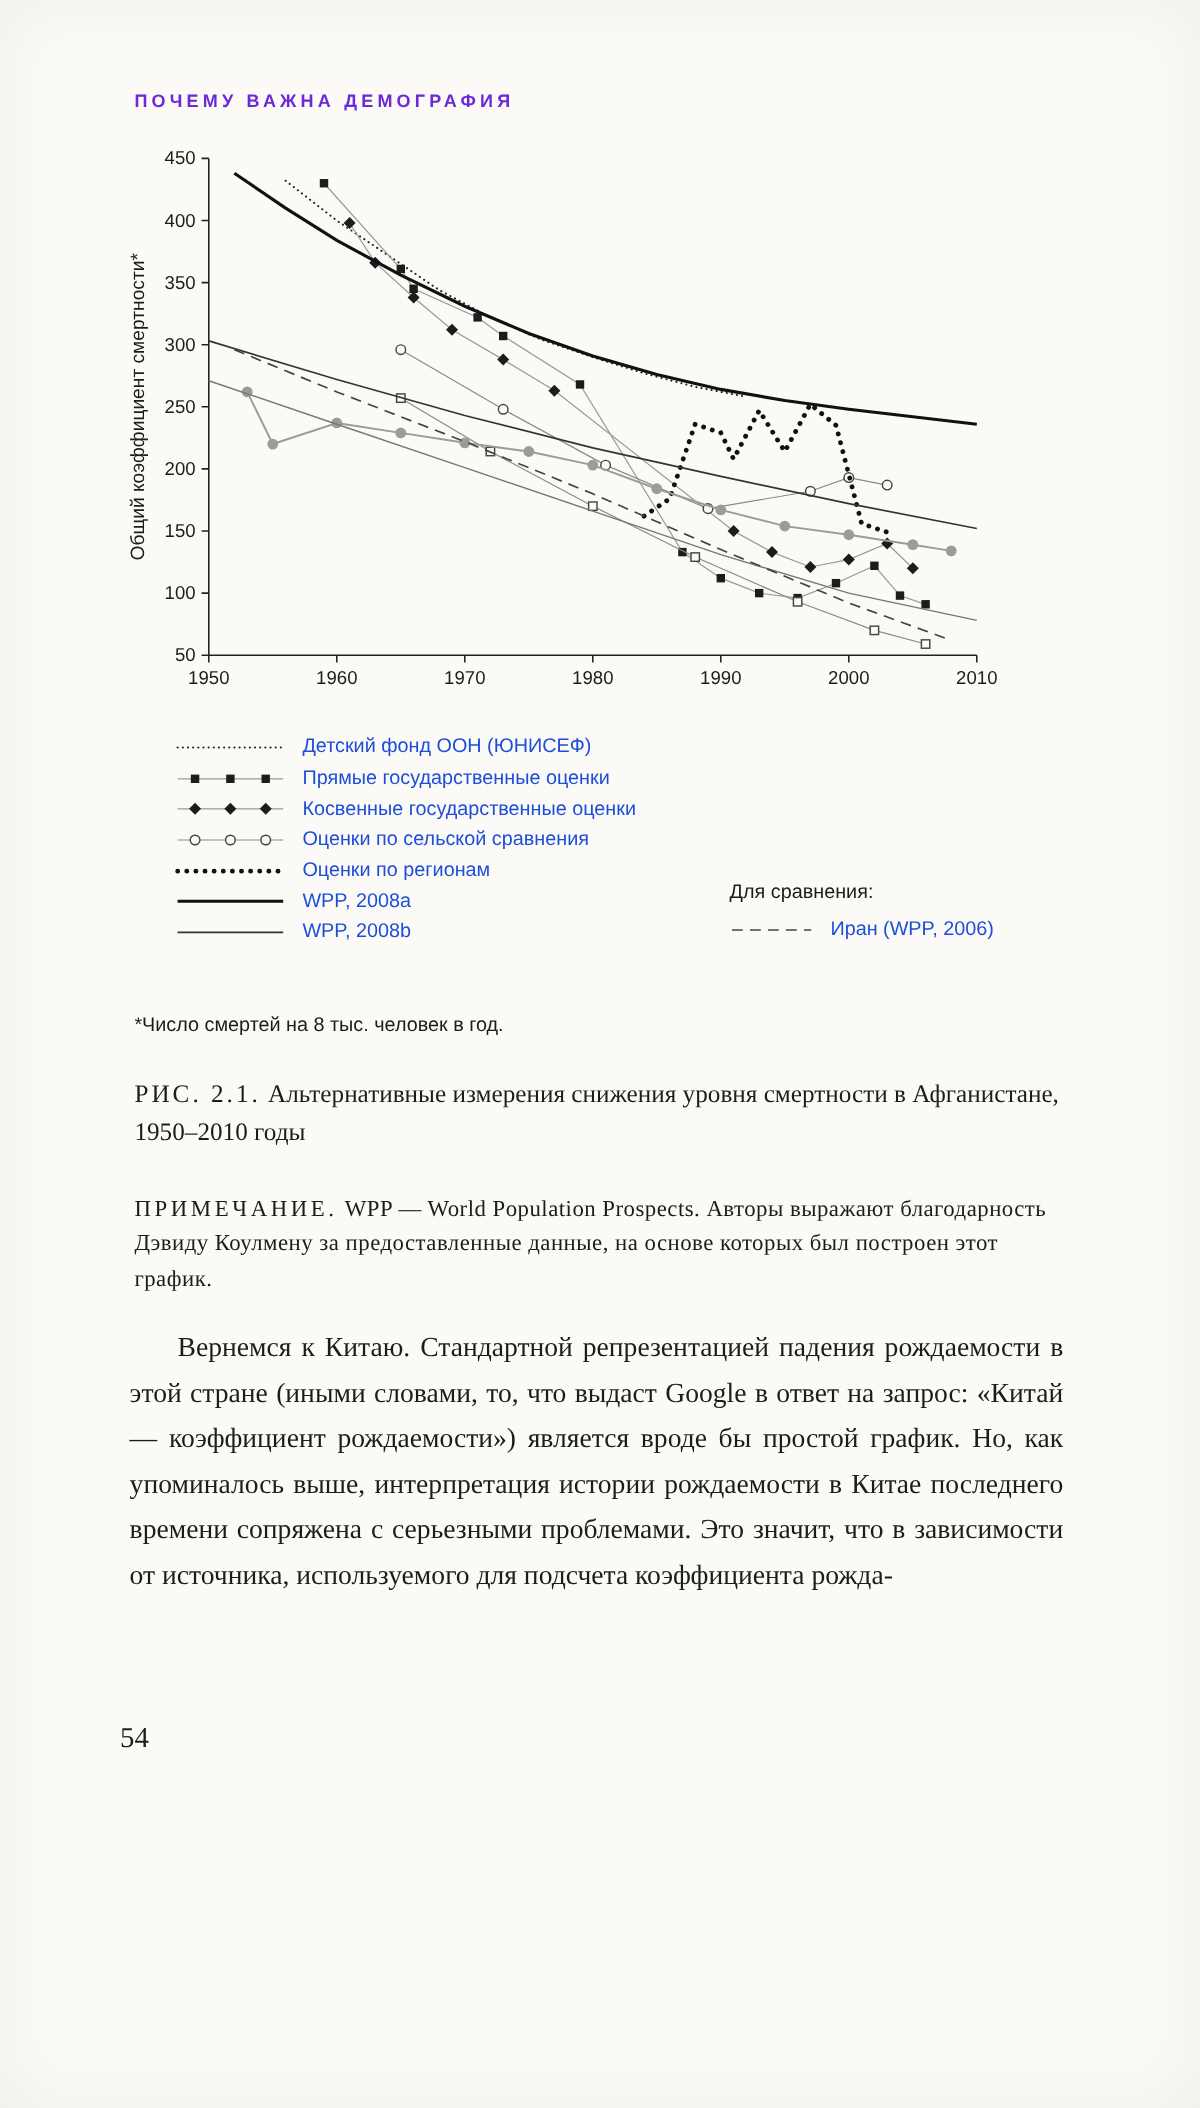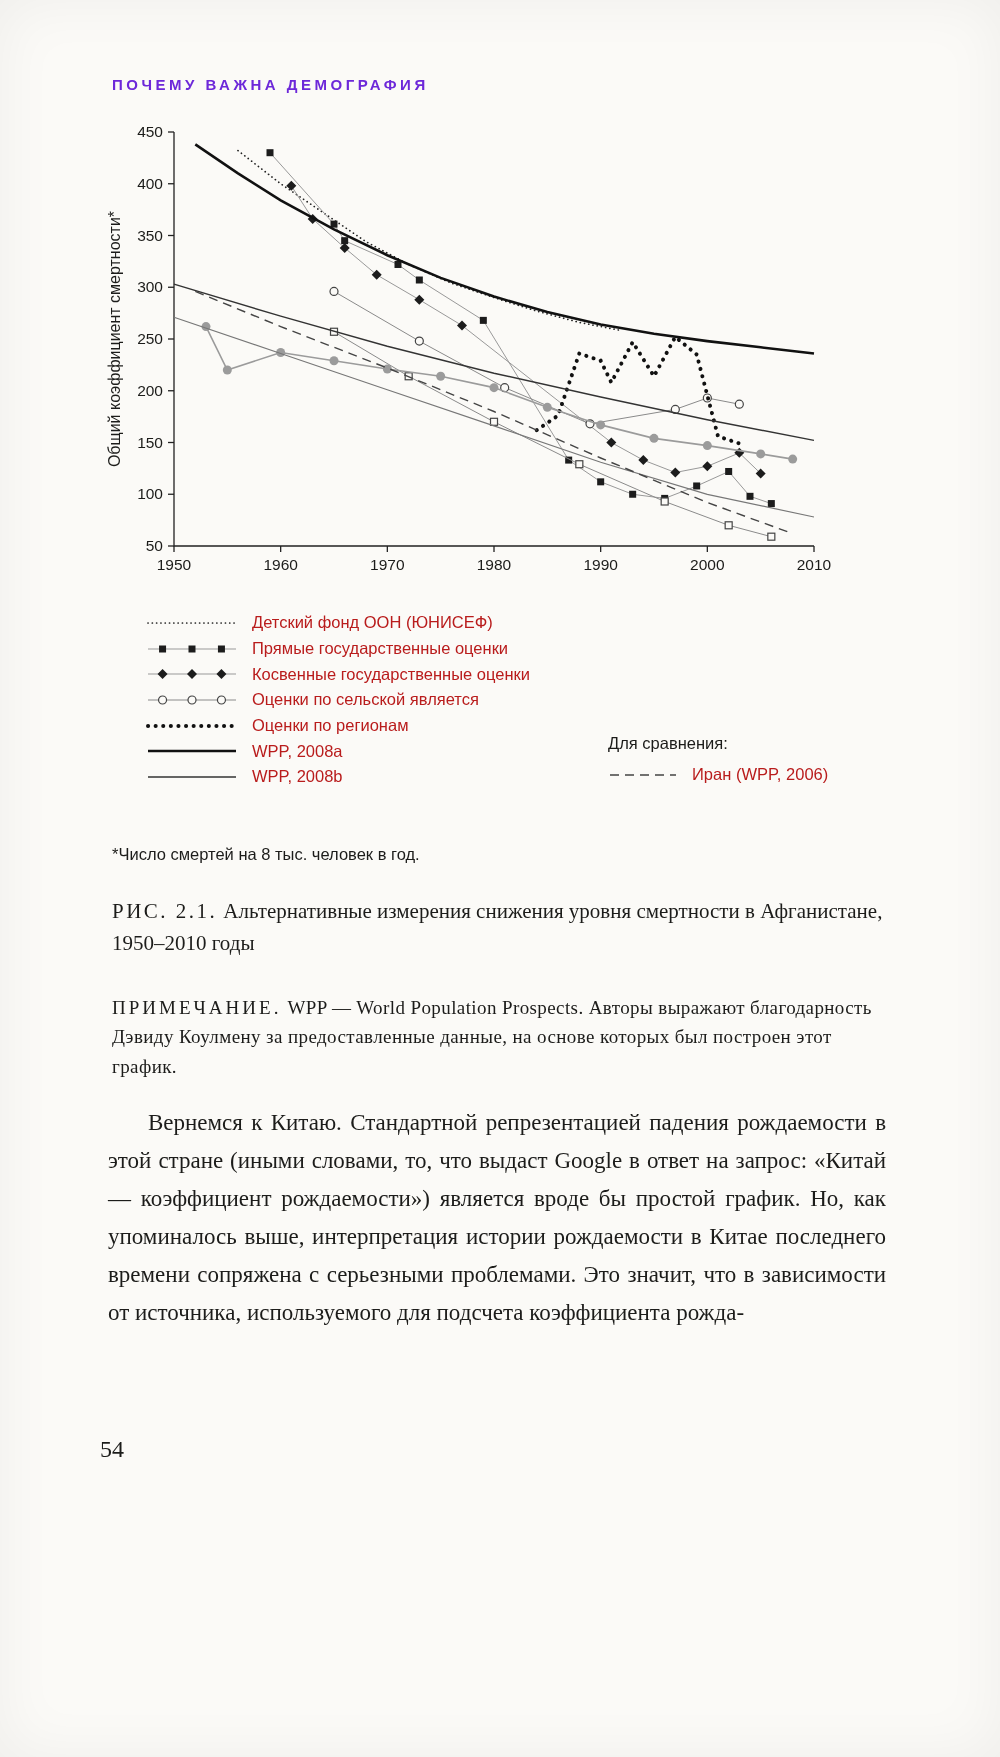--- a/index.html
+++ b/index.html
@@ -26,21 +26,21 @@
 
   .legend-wrap{
     position:absolute;top:610px;left:146px;width:780px;height:240px;
   }
   .legend-row{
     display:flex;align-items:center;gap:14px;height:25.7px;
   }
   .legend-sample{flex:0 0 auto;display:block;}
   .legend-label{
     font-family:"Liberation Sans",sans-serif;
-    font-size:16.5px;color:#b91c1c;white-space:nowrap;
+    font-size:16.5px;color:#1d4ed8;white-space:nowrap;
   }
   .comparison{
     position:absolute;left:462px;top:124px;width:300px;
   }
   .comparison-header{
     font-family:"Liberation Sans",sans-serif;
     font-size:16.5px;margin-bottom:9px;
   }
   .footnote{
     position:absolute;top:845px;left:112px;
@@ -230,21 +230,21 @@
           </svg>
           <span class="legend-label">Косвенные государственные оценки</span>
         </div>
         <div class="legend-row">
           <svg width="92" height="16" viewBox="0 0 92 16" class="legend-sample">
             <line x1="2" y1="8" x2="90" y2="8" fill="none" stroke="#8a8a8a" stroke-width="1"></line>
             <circle cx="16.56" cy="8" r="4" fill="#fbfaf7" stroke="#444444" stroke-width="1.2"></circle>
             <circle cx="46" cy="8" r="4" fill="#fbfaf7" stroke="#444444" stroke-width="1.2"></circle>
             <circle cx="75.44" cy="8" r="4" fill="#fbfaf7" stroke="#444444" stroke-width="1.2"></circle>
           </svg>
-          <span class="legend-label">Оценки по сельской является</span>
+          <span class="legend-label">Оценки по сельской сравнения</span>
         </div>
         <div class="legend-row">
           <svg width="92" height="16" viewBox="0 0 92 16" class="legend-sample">
             <line x1="2" y1="8" x2="90" y2="8" fill="none" stroke="#111111" stroke-width="4" stroke-dasharray="0.1 7.5" stroke-linecap="round"></line>
           </svg>
           <span class="legend-label">Оценки по регионам</span>
         </div>
         <div class="legend-row">
           <svg width="92" height="16" viewBox="0 0 92 16" class="legend-sample">
             <line x1="2" y1="8" x2="90" y2="8" fill="none" stroke="#111111" stroke-width="2.6"></line>

